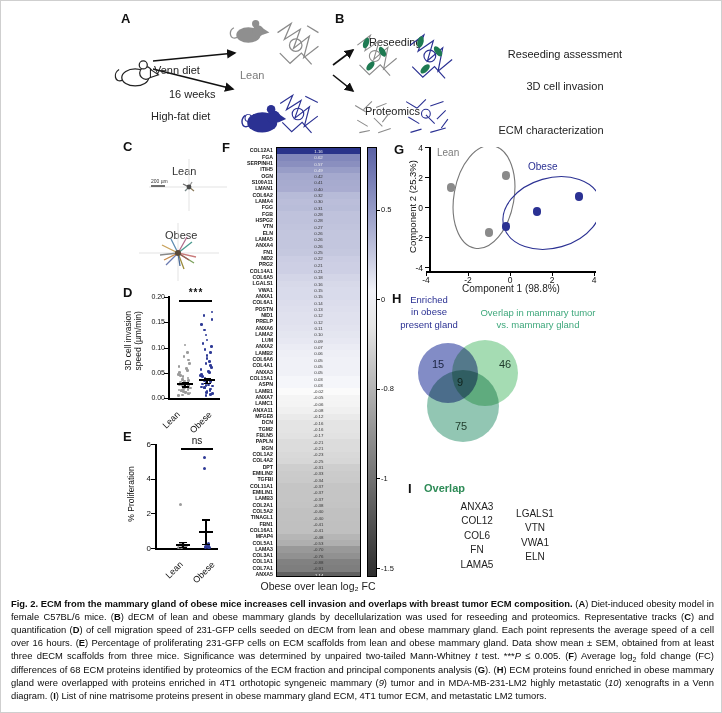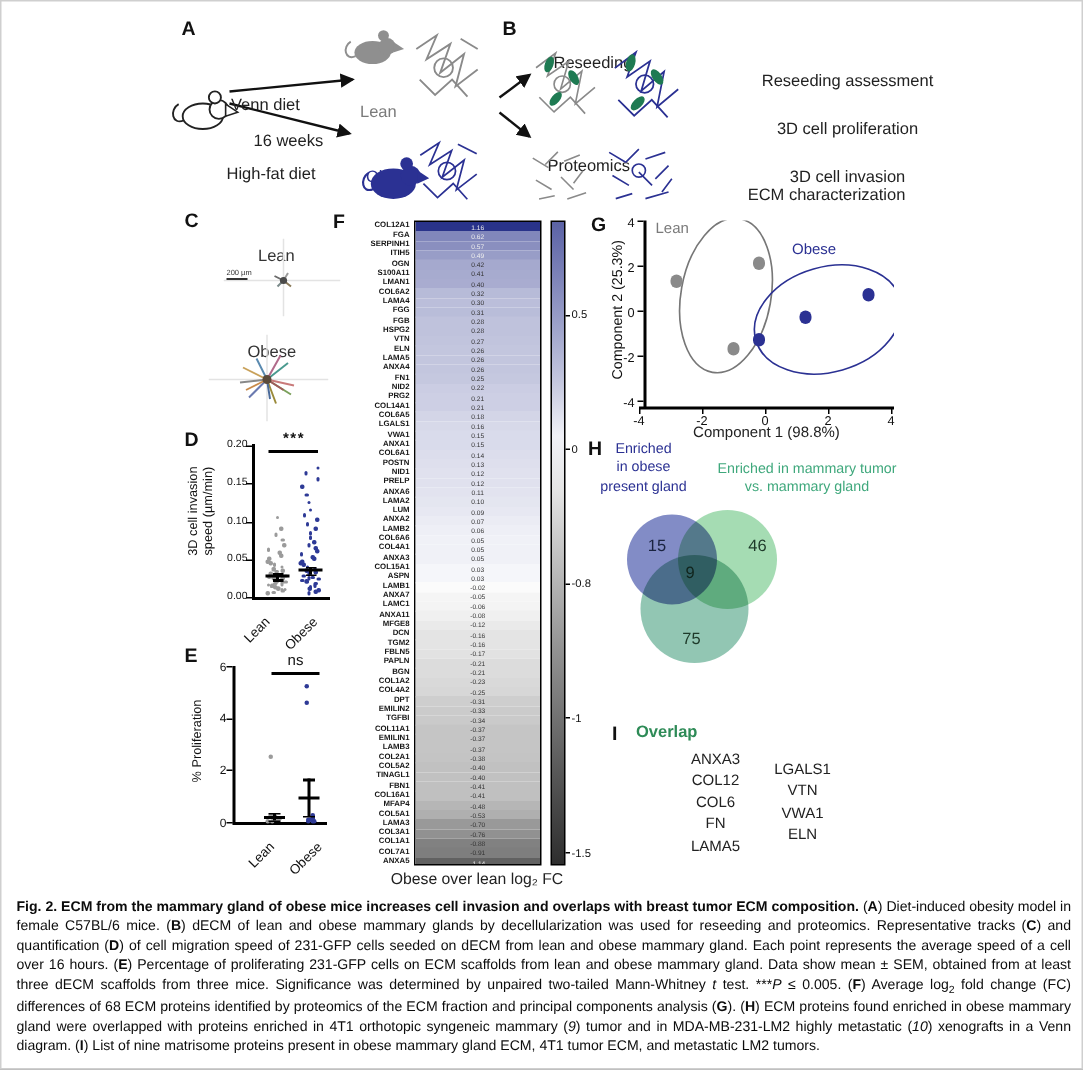--- a/index.html
+++ b/index.html
@@ -158,21 +158,20 @@
   </svg>
   <svg class="abs" style="left:398px;top:94px;" width="56" height="44" viewBox="0 0 50 40">
     <g fill="none" stroke="#2b3193" stroke-width="1">
       <path d="M6,6 L16,12 M24,4 L16,12 M28,10 L40,6 M8,20 L18,26 M24,18 L32,26 M42,14 L34,22 M10,34 L20,31 M28,34 L42,30 M44,22 L38,30"></path>
       <circle cx="24" cy="17" r="4"></circle>
     </g>
   </svg>
 
   <div class="abs ctr" style="left:455px;top:27px;width:218px;">
     <div class="t11">Reseeding assessment</div>
-    <div class="t11">3D cell proliferation</div>
     <div class="t11">3D cell invasion</div>
   </div>
   <div class="abs ctr t11" style="left:455px;top:103px;width:190px;">ECM characterization</div>
 
   <div class="abs pl" style="left:122px;top:138px;">C</div>
   <div class="abs t11" style="left:171px;top:144px;color:#333;">Lean</div>
 
   <svg class="abs" style="left:148px;top:158px;" width="78" height="52">
     <line x1="0" y1="28" x2="78" y2="28" stroke="#e3e3e3" stroke-width="1"></line>
     <line x1="40" y1="0" x2="40" y2="52" stroke="#e3e3e3" stroke-width="1"></line>
@@ -694,21 +693,21 @@
     </div>
   <div class="abs ctr t10" style="left:435px;top:282px;width:150px;">Component 1 (98.8%)</div>
 
   <div class="abs pl" style="left:391px;top:290px;">H</div>
   <div class="abs ctr" style="left:388px;top:293px;width:80px;font-size:9.5px;line-height:1.3;color:#2b3193;">
     <div>Enriched</div>
     <div>in obese</div>
     <div>present gland</div>
   </div>
   <div class="abs ctr green" style="left:462px;top:306px;width:150px;font-size:9.5px;line-height:1.3;">
-    <div>Enriched in mammary tumor</div>
+    <div>Overlap in mammary tumor</div>
     <div>vs. mammary gland</div>
   </div>
   <svg class="abs" style="left:408px;top:330px;" width="160" height="122">
     <circle cx="39" cy="42" r="30" fill="#5866b3" fill-opacity="0.75" style="mix-blend-mode:multiply;"></circle>
     <circle cx="76" cy="42" r="33" fill="#8fd3a0" fill-opacity="0.8" style="mix-blend-mode:multiply;"></circle>
     <circle cx="54" cy="75" r="36" fill="#6db39a" fill-opacity="0.75" style="mix-blend-mode:multiply;"></circle>
   </svg>
   <div class="abs ctr" style="left:425px;top:357px;width:24px;font-size:11px;color:#1a2340;">15</div>
   <div class="abs ctr" style="left:492px;top:357px;width:24px;font-size:11px;color:#1e3a2a;">46</div>
   <div class="abs ctr" style="left:447px;top:375px;width:24px;font-size:11px;color:#10241c;">9</div>

